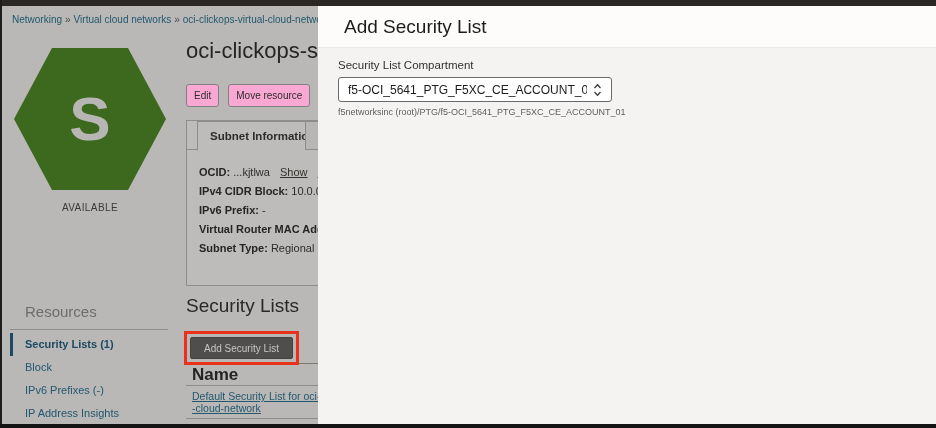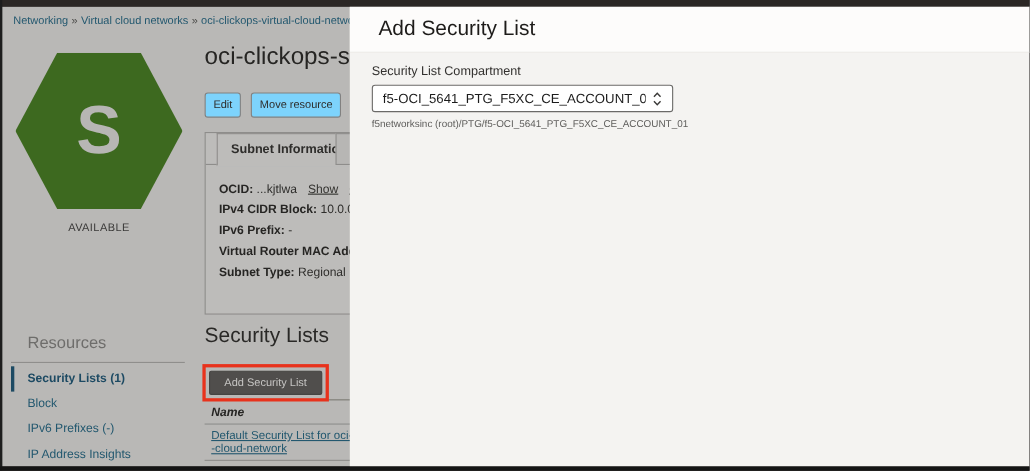--- a/index.html
+++ b/index.html
@@ -21,21 +21,21 @@
   .hexagon { position:absolute; left:12px; top:42px; width:152px; height:142px; background:#3d691f;
              clip-path:polygon(25% 0, 75% 0, 100% 50%, 75% 100%, 25% 100%, 0 50%);
              display:flex; align-items:center; justify-content:center; }
   .hexagon .initial { color:#b7b6b4; font-size:62px; font-weight:bold; line-height:1; }
   .status-text { position:absolute; left:12px; top:196px; width:152px; text-align:center;
                  font-size:10px; color:#3a3938; letter-spacing:0.4px; }
 
   .page-title { position:absolute; left:184px; top:32px; font-size:22px; font-weight:400; color:#262523; white-space:nowrap; }
 
   .actions { position:absolute; left:184px; top:78px; display:flex; gap:9px; }
-  .btn-dim { height:23px; padding:0 7px; font-size:10px; color:#2e2d2b; background:#7dd3fc;
+  .btn-dim { height:23px; padding:0 7px; font-size:10px; color:#2e2d2b; background:#f9a8d4;
              border:1px solid #828180; border-radius:3px; display:flex; align-items:center; cursor:pointer; white-space:nowrap; }
 
   .card { position:absolute; left:184px; top:114px; width:280px; height:166px;
           background:#bdbcba; border:1px solid #8e8d8b; }
   .tab-row { position:relative; height:29px; border-bottom:1px solid #8e8d8b; }
   .tab { position:absolute; top:0; height:29px; line-height:28px; padding:0 12px; font-size:11.5px;
          border:1px solid #8e8d8b; cursor:pointer; white-space:nowrap; }
   .tab.active { left:10px; font-weight:bold; background:#bdbcba; border-bottom:1px solid #bdbcba; height:30px; }
   .tab.inactive { left:118px; width:70px; background:#b7b6b4; }
   .card-body { padding:13px 0 0 12px; font-size:11px; line-height:19px; white-space:nowrap; }
@@ -51,21 +51,21 @@
 
   .seclists-heading { position:absolute; left:184px; top:289px; font-size:19px; font-weight:400; color:#2a2927; }
 
   .highlight-box { position:absolute; left:182px; top:325px; width:115px; height:34px;
                    border:3px solid #e8321c; display:flex; align-items:center; justify-content:center; z-index:3; }
   .btn-pressed { width:103px; height:22px; background:#504e4c; color:#c6c5c3; font-size:10px;
                  border:1px solid #454442; border-radius:2px; display:flex; align-items:center; justify-content:center; cursor:pointer; }
 
   .table { position:absolute; left:184px; top:357px; width:240px; }
   .table-header { border-top:1px solid #7b7a73; border-bottom:1px solid #8e8d8b; height:23px; line-height:22px;
-                  font-size:11px; font-weight:bold; padding-left:6px; color:#262523;font-style:italic; }
+                  font-size:17px; font-weight:bold; padding-left:6px; color:#262523; }
   .table-row { padding:4px 0 4px 6px; border-bottom:1px solid #8e8d8b; }
   .table-row a { display:block; font-size:10.5px; line-height:12px; color:#23586f; text-decoration:underline; cursor:pointer; white-space:nowrap; }
 
   
   .panel { position:absolute; left:318px; top:6px; right:0; bottom:4px; background:#f4f3f1; z-index:5; }
   .panel-header { height:42px; background:#fdfcfb; border-bottom:1px solid #eceae7; }
   .panel-title { padding-left:26px; line-height:42px; font-size:19px; color:#1e1c1a; font-weight:400; }
 
   .field { position:absolute; }
   .field-compartment { left:20px; top:53px; width:274px; }

